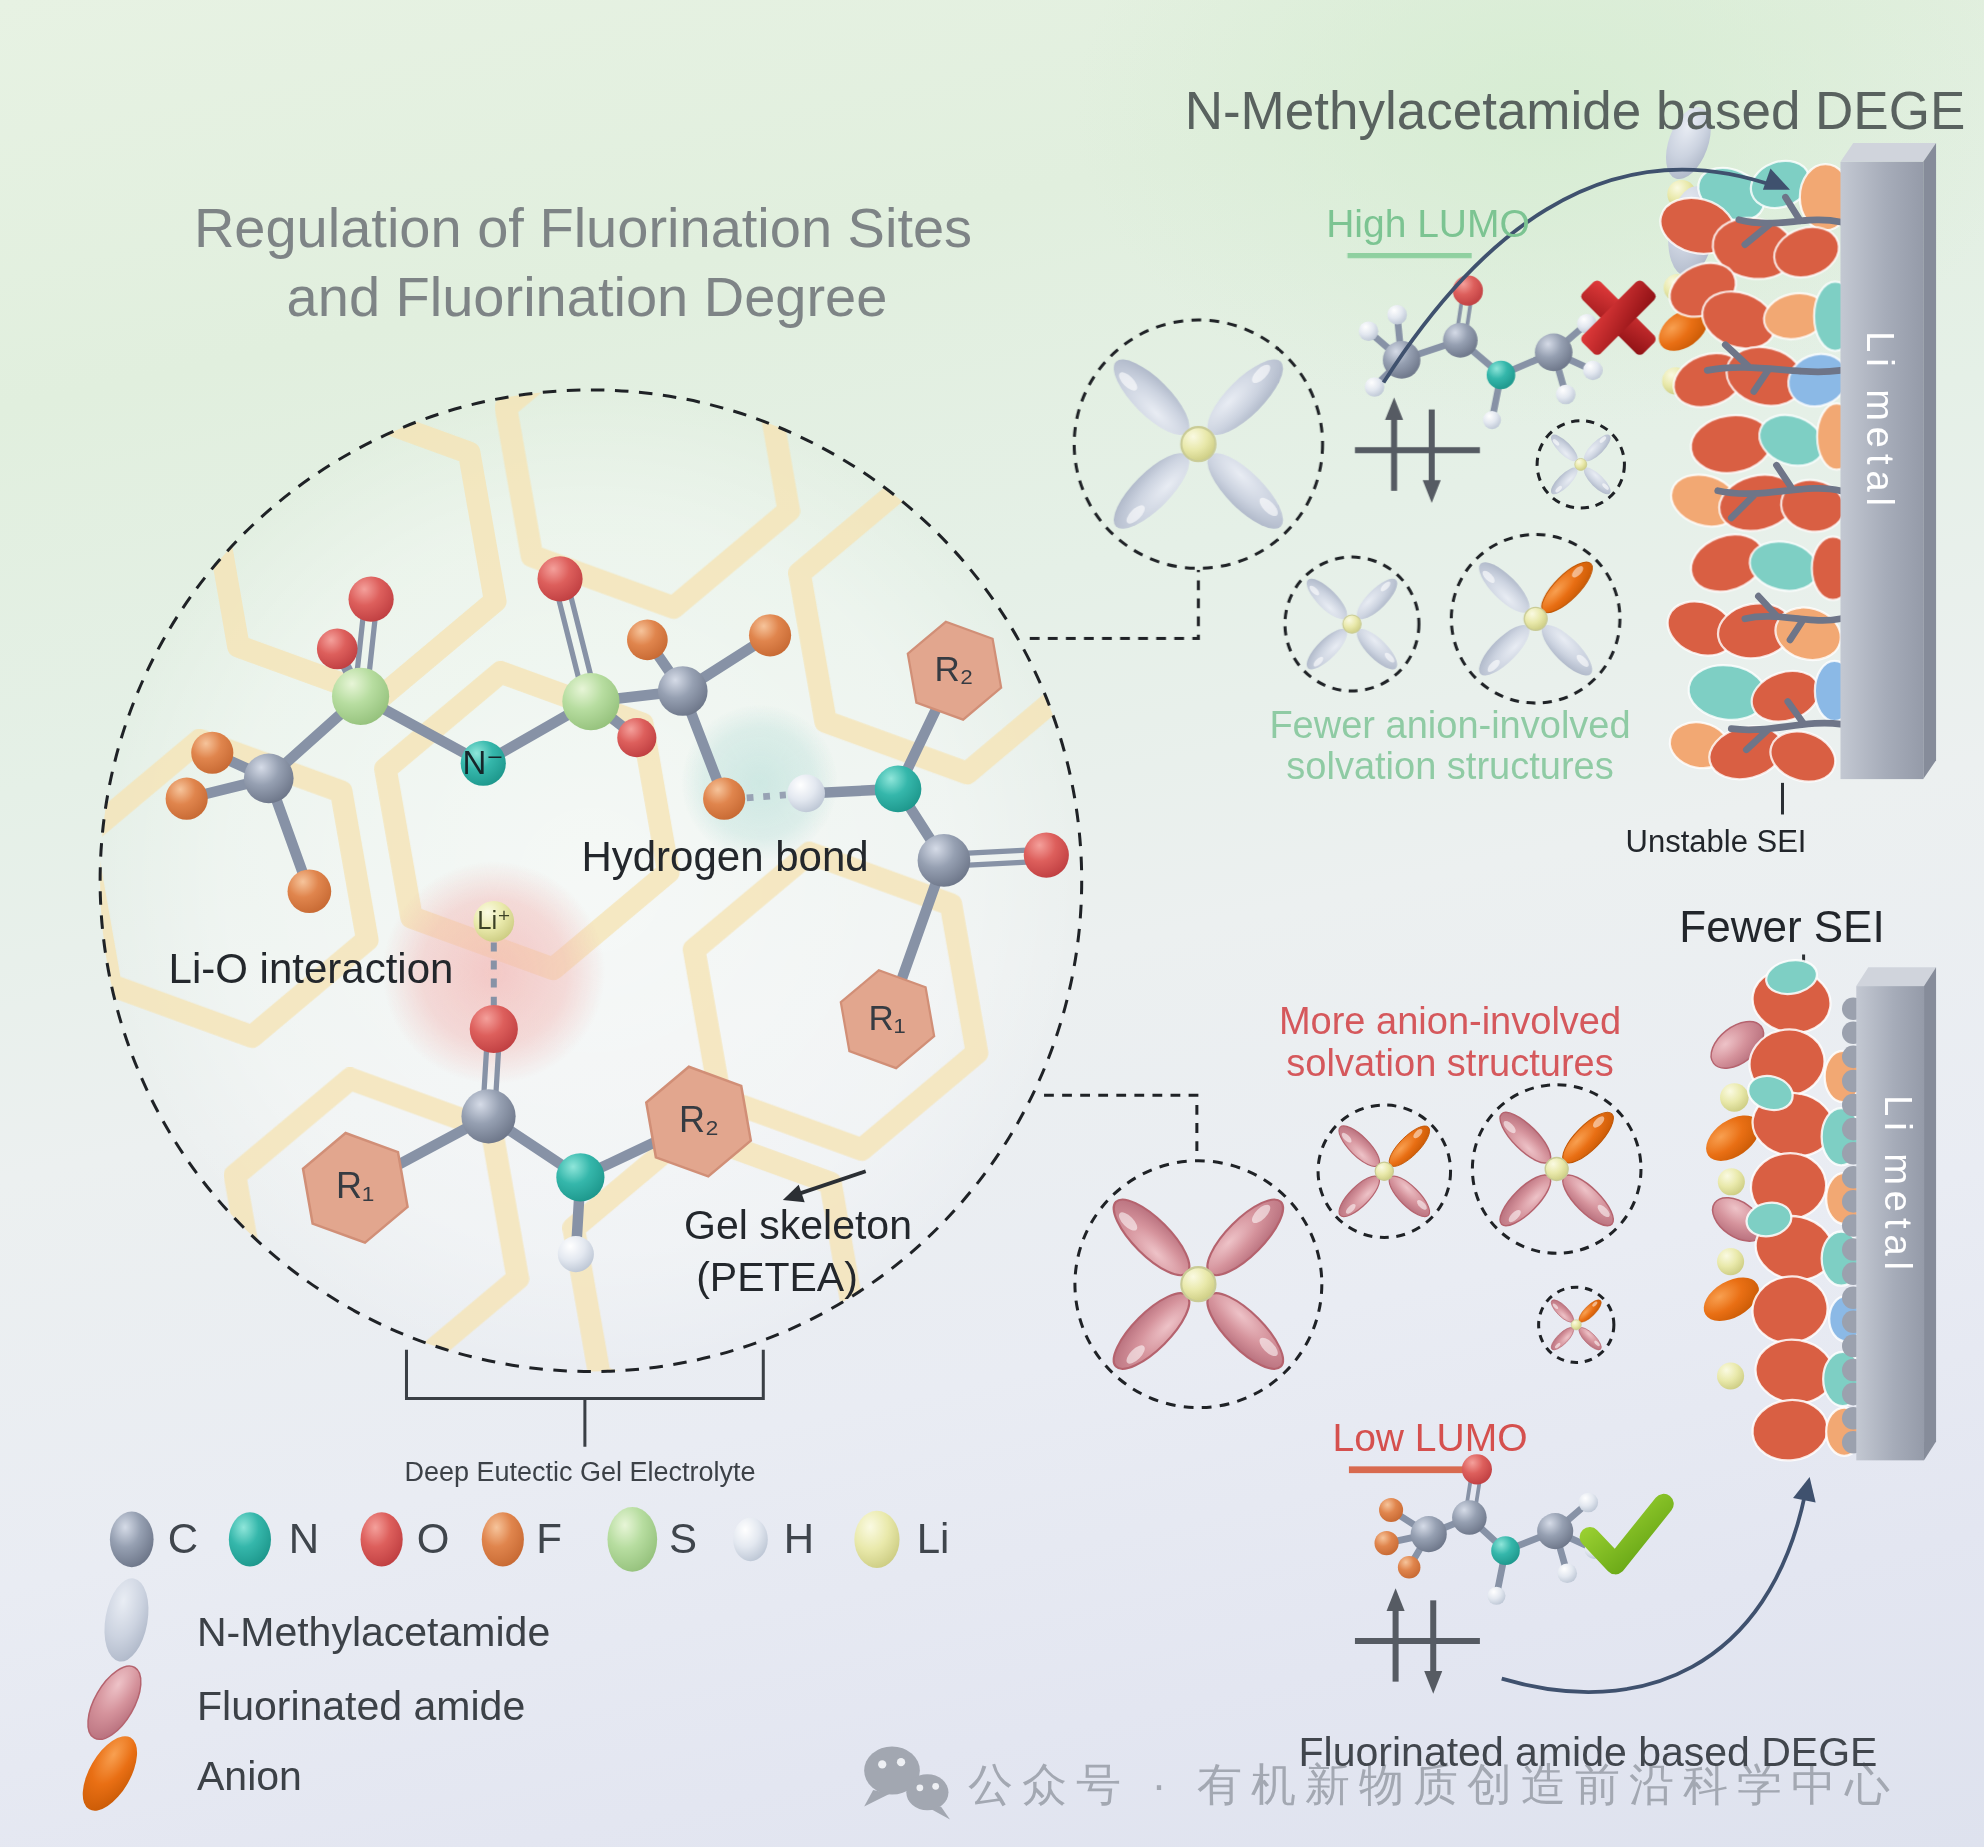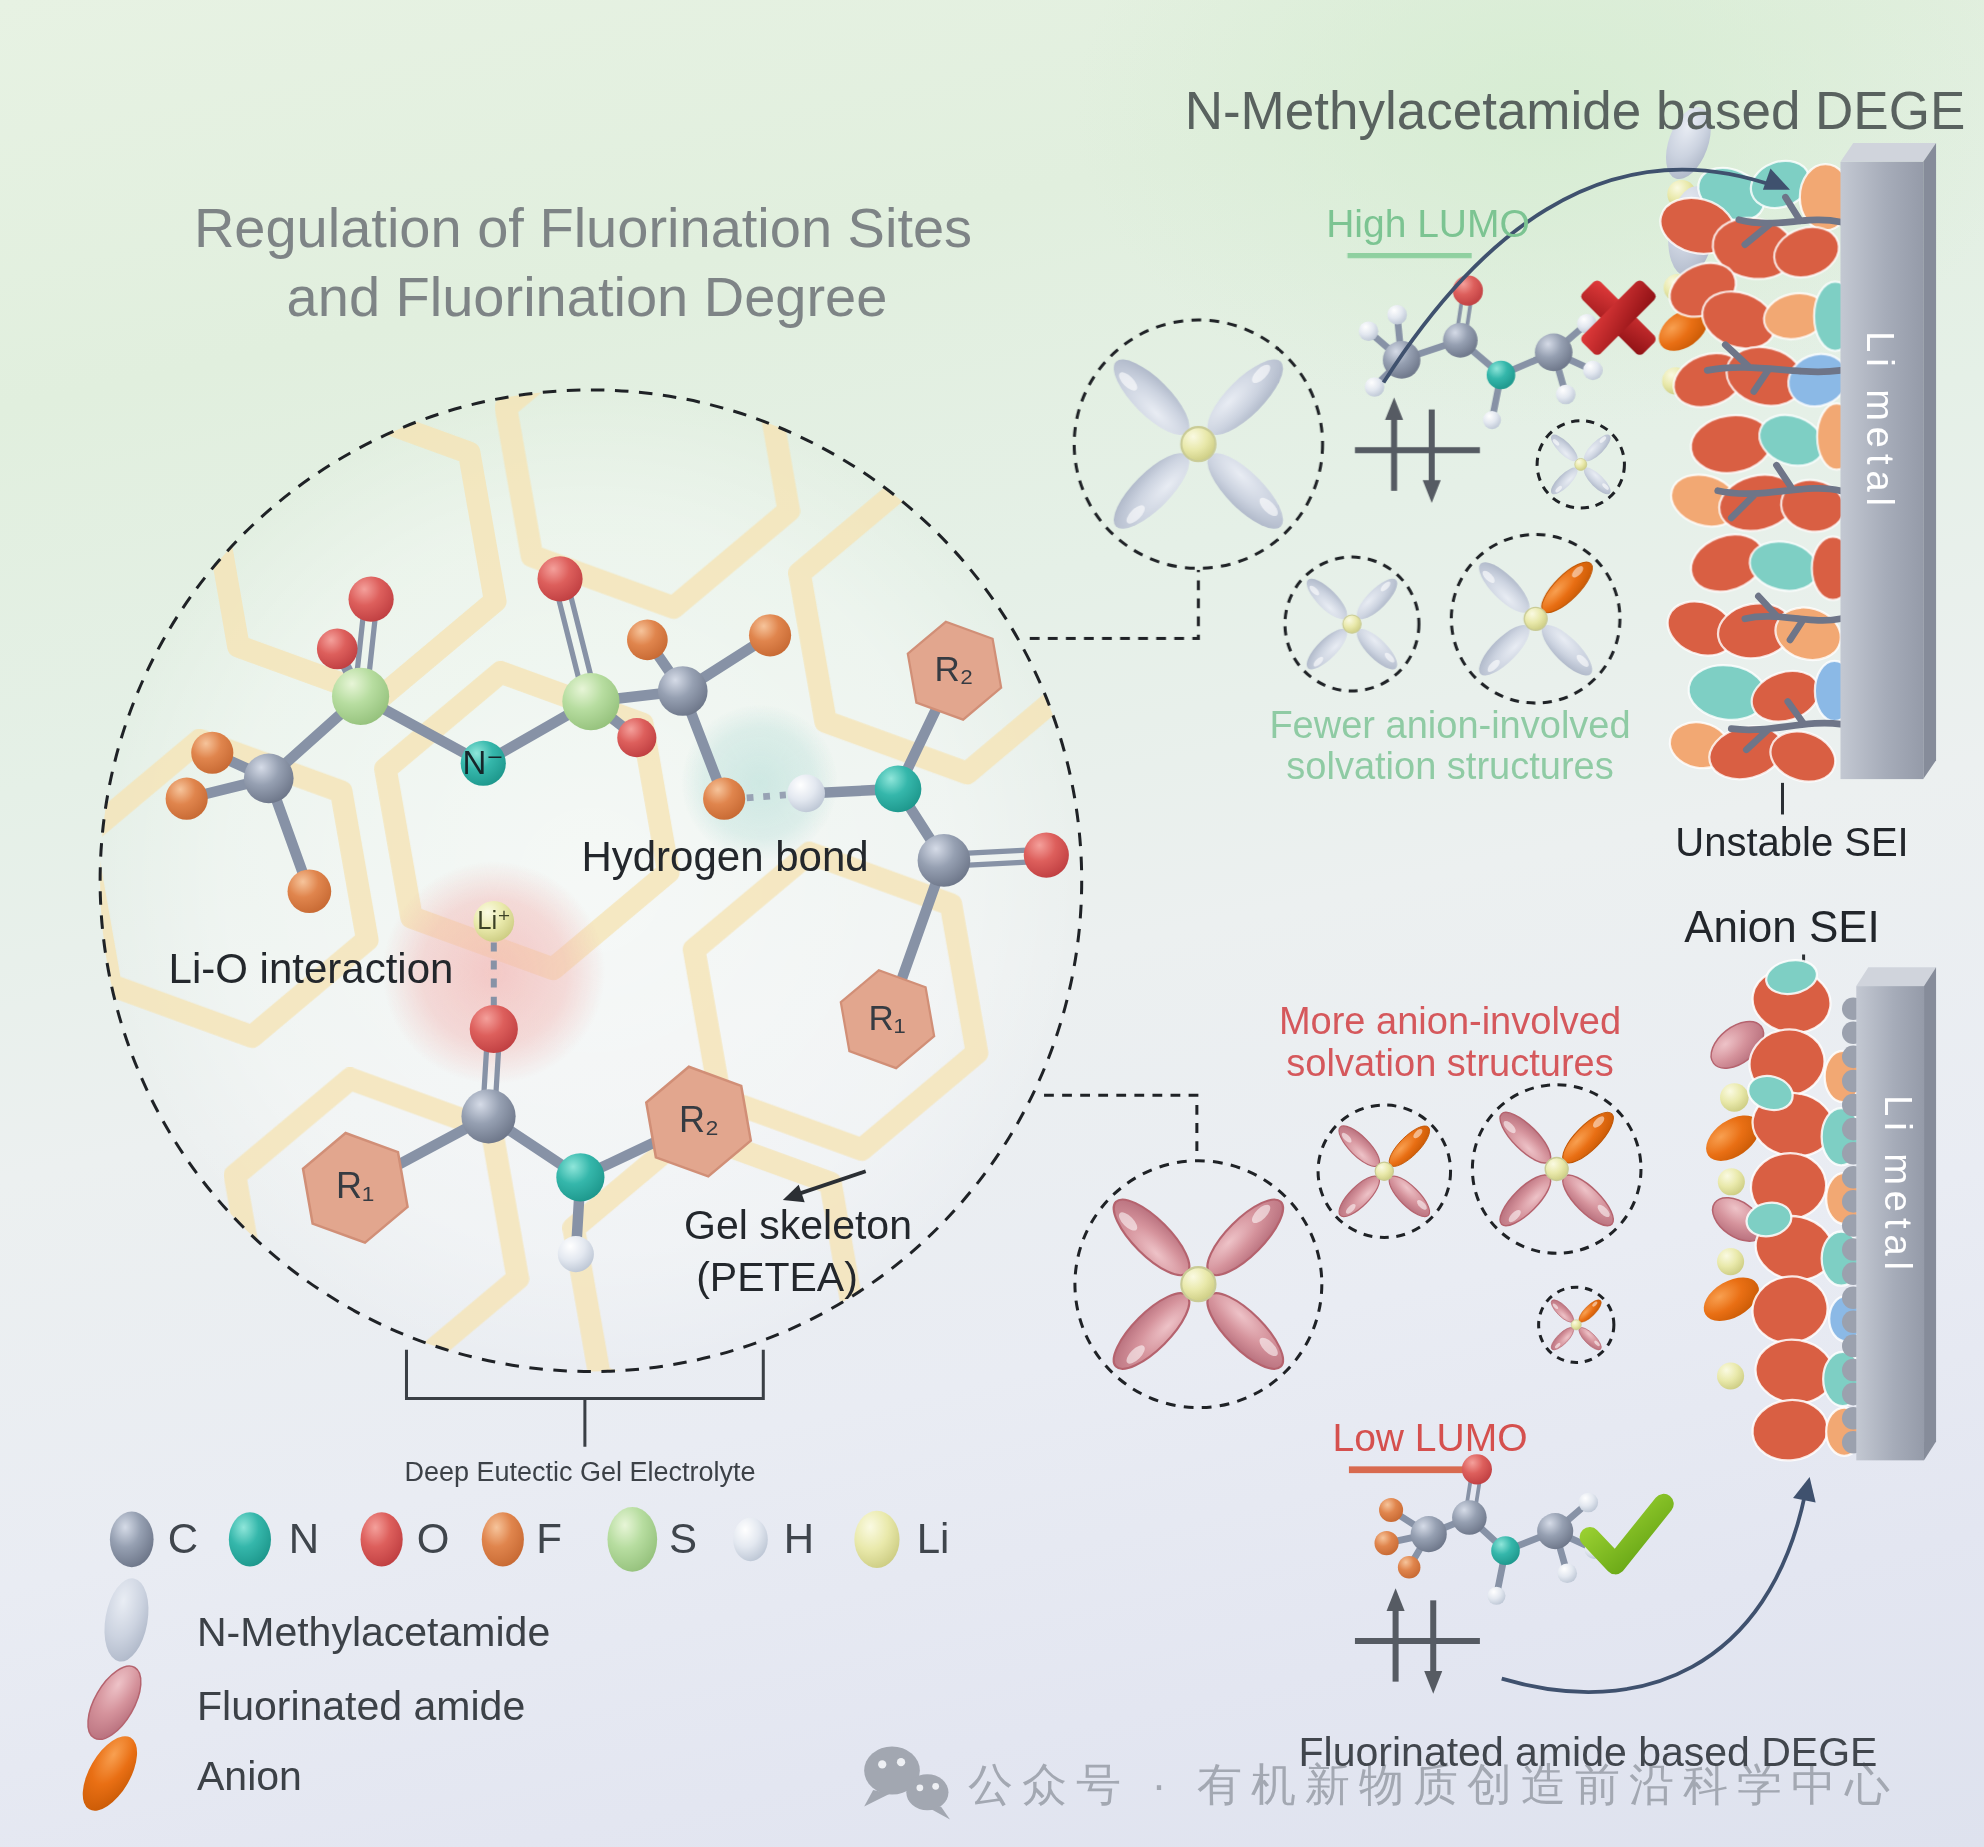--- a/index.html
+++ b/index.html
@@ -520,24 +520,24 @@
   </g>
 </svg>
 
 <div class="lbl" style="left:583px;top:227px;font-size:56px;color:#7e8486;">Regulation of Fluorination Sites</div>
 <div class="lbl" style="left:587px;top:296px;font-size:56px;color:#7e8486;">and Fluorination Degree</div>
 
 <div class="lbl" style="left:1575px;top:110px;font-size:53px;color:#59625f;">N-Methylacetamide based DEGE</div>
 <div class="lbl" style="left:1428px;top:224px;font-size:39px;color:#7cc492;">High LUMO</div>
 <div class="lbl" style="left:1450px;top:725px;font-size:38px;color:#8fcba4;">Fewer anion-involved</div>
 <div class="lbl" style="left:1450px;top:766px;font-size:38px;color:#8fcba4;">solvation structures</div>
-<div class="lbl" style="left:1792px;top:842px;font-size:40px;color:#22262b;">Unstable SEI</div>
+<div class="lbl" style="left:1716px;top:842px;font-size:31px;color:#22262b;">Unstable SEI</div>
 <div class="vtext" style="left:1858px;top:331px;font-size:38px;">Li metal</div>
 
-<div class="lbl" style="left:1782px;top:927px;font-size:44px;color:#22262b;">Anion SEI</div>
+<div class="lbl" style="left:1782px;top:927px;font-size:44px;color:#22262b;">Fewer SEI</div>
 <div class="lbl" style="left:1450px;top:1021px;font-size:38px;color:#d5585c;">More anion-involved</div>
 <div class="lbl" style="left:1450px;top:1063px;font-size:38px;color:#d5585c;">solvation structures</div>
 <div class="lbl" style="left:1430px;top:1438px;font-size:39px;color:#d5504e;">Low LUMO</div>
 <div class="vtext" style="left:1876px;top:1095px;font-size:38px;">Li metal</div>
 <div class="lbl" style="left:1588px;top:1752px;font-size:41px;color:#41464d;z-index:31;">Fluorinated amide based DEGE</div>
 
 <div class="lbl" style="left:725px;top:857px;font-size:42px;color:#23272c;">Hydrogen bond</div>
 <div class="lbl" style="left:311px;top:969px;font-size:42px;color:#23272c;">Li-O interaction</div>
 <div class="lbl" style="left:483px;top:762px;font-size:33px;color:#16262a;">N⁻</div>
 <div class="lbl" style="left:494px;top:920px;font-size:25.6px;color:#3c4126;">Li⁺</div>

